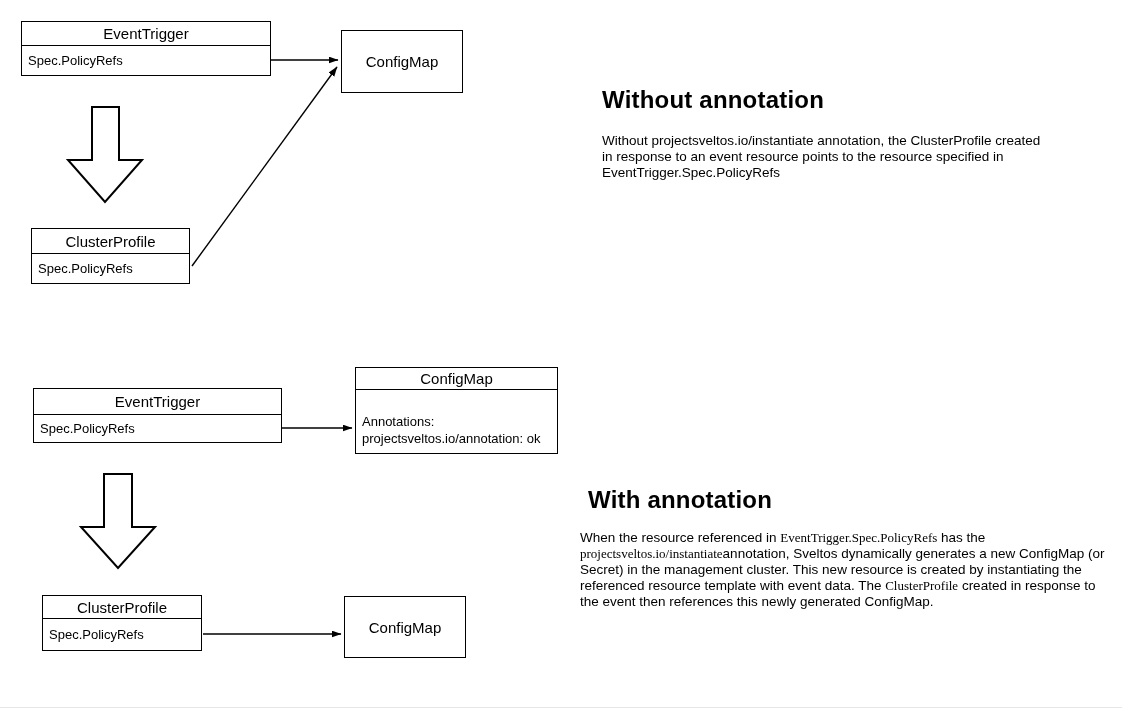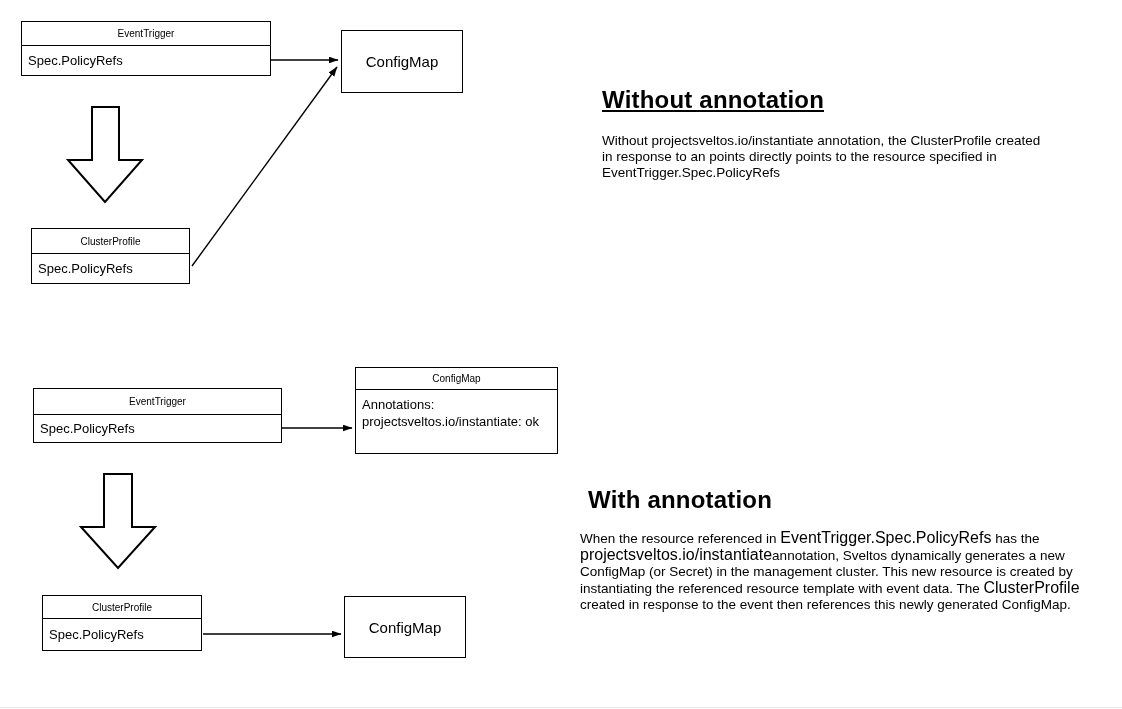--- a/index.html
+++ b/index.html
@@ -23,21 +23,21 @@
     background: #ffffff;
     border: 1.5px solid #000;
     display: flex;
     flex-direction: column;
   }
   .node-title {
     border-bottom: 1.5px solid #000;
     display: flex;
     align-items: center;
     justify-content: center;
-    font-size: 10px;
+    font-size: 15px;
     flex: 0 0 auto;
   }
   .node-field {
     flex: 1 1 auto;
     display: flex;
     align-items: center;
     padding-left: 6px;
     font-size: 13px;
   }
   .node-center {
@@ -45,35 +45,36 @@
     display: flex;
     align-items: center;
     justify-content: center;
     font-size: 15px;
   }
   .node-body {
     flex: 1 1 auto;
     padding: 6px 0 0 6px;
     font-size: 13px;
     line-height: 17px;
+    margin-top: 17px;
   }
   .section-heading {
     position: absolute;
     font-size: 24px;
     font-weight: bold;
     letter-spacing: 0.2px;
   }
   .section-body {
     position: absolute;
     font-size: 13.5px;
     line-height: 16px;
   }
   .section-body code {
-    font-family: Liberation Sans, sans-serif;
-    font-size: 16px;
+    font-family: Liberation Serif, serif;
+    font-size: 13px;
   }
   .bottom-rule {
     position: absolute;
     left: 0;
     bottom: 1px;
     width: 100%;
     height: 1px;
   }
 </style>
 </head>
@@ -117,35 +118,35 @@
 
   <div class="node" style="left:33px; top:388px; width:249px; height:55px;">
     <div class="node-title" style="height:26px;">EventTrigger</div>
     <div class="node-field">Spec.PolicyRefs</div>
   </div>
 
   <div class="node" style="left:355px; top:367px; width:203px; height:87px;">
     <div class="node-title" style="height:22px;">ConfigMap</div>
     <div class="node-body">
       <div>Annotations:</div>
-      <div>projectsveltos.io/instantiate: ok</div>
+      <div>projectsveltos.io/annotation: ok</div>
     </div>
   </div>
 
   <div class="node" style="left:42px; top:595px; width:160px; height:56px;">
     <div class="node-title" style="height:23px;">ClusterProfile</div>
     <div class="node-field">Spec.PolicyRefs</div>
   </div>
 
   <div class="node" style="left:344px; top:596px; width:122px; height:62px;">
     <div class="node-center">ConfigMap</div>
   </div>
 
-  <h2 class="section-heading" style="left:602px; top:86px;text-decoration:underline;">Without annotation</h2>
+  <h2 class="section-heading" style="left:602px; top:86px;">Without annotation</h2>
 
-  <p class="section-body" style="left:602px; top:133px; width:452px;">Without projectsveltos.io/instantiate annotation, the ClusterProfile created in response to an points directly points to the resource specified in EventTrigger.Spec.PolicyRefs</p>
+  <p class="section-body" style="left:602px; top:133px; width:452px;">Without projectsveltos.io/instantiate annotation, the ClusterProfile created in response to an event resource points to the resource specified in EventTrigger.Spec.PolicyRefs</p>
 
   <h2 class="section-heading" style="left:580px; top:486px;margin-left:8px;">With annotation</h2>
 
   <p class="section-body" style="left:580px; top:530px; width:532px;"><span>When the resource referenced in </span><code>EventTrigger.Spec.PolicyRefs</code><span> has the </span><code>projectsveltos.io/instantiate</code><span>annotation, Sveltos dynamically generates a new ConfigMap (or Secret) in the management cluster. This new resource is created by instantiating the referenced resource template with event data. The </span><code>ClusterProfile</code><span> created in response to the event then references this newly generated ConfigMap.</span></p>
 
   <div class="bottom-rule" style="background: rgb(230, 230, 230);"></div>
 </div>
 
 </body></html>

